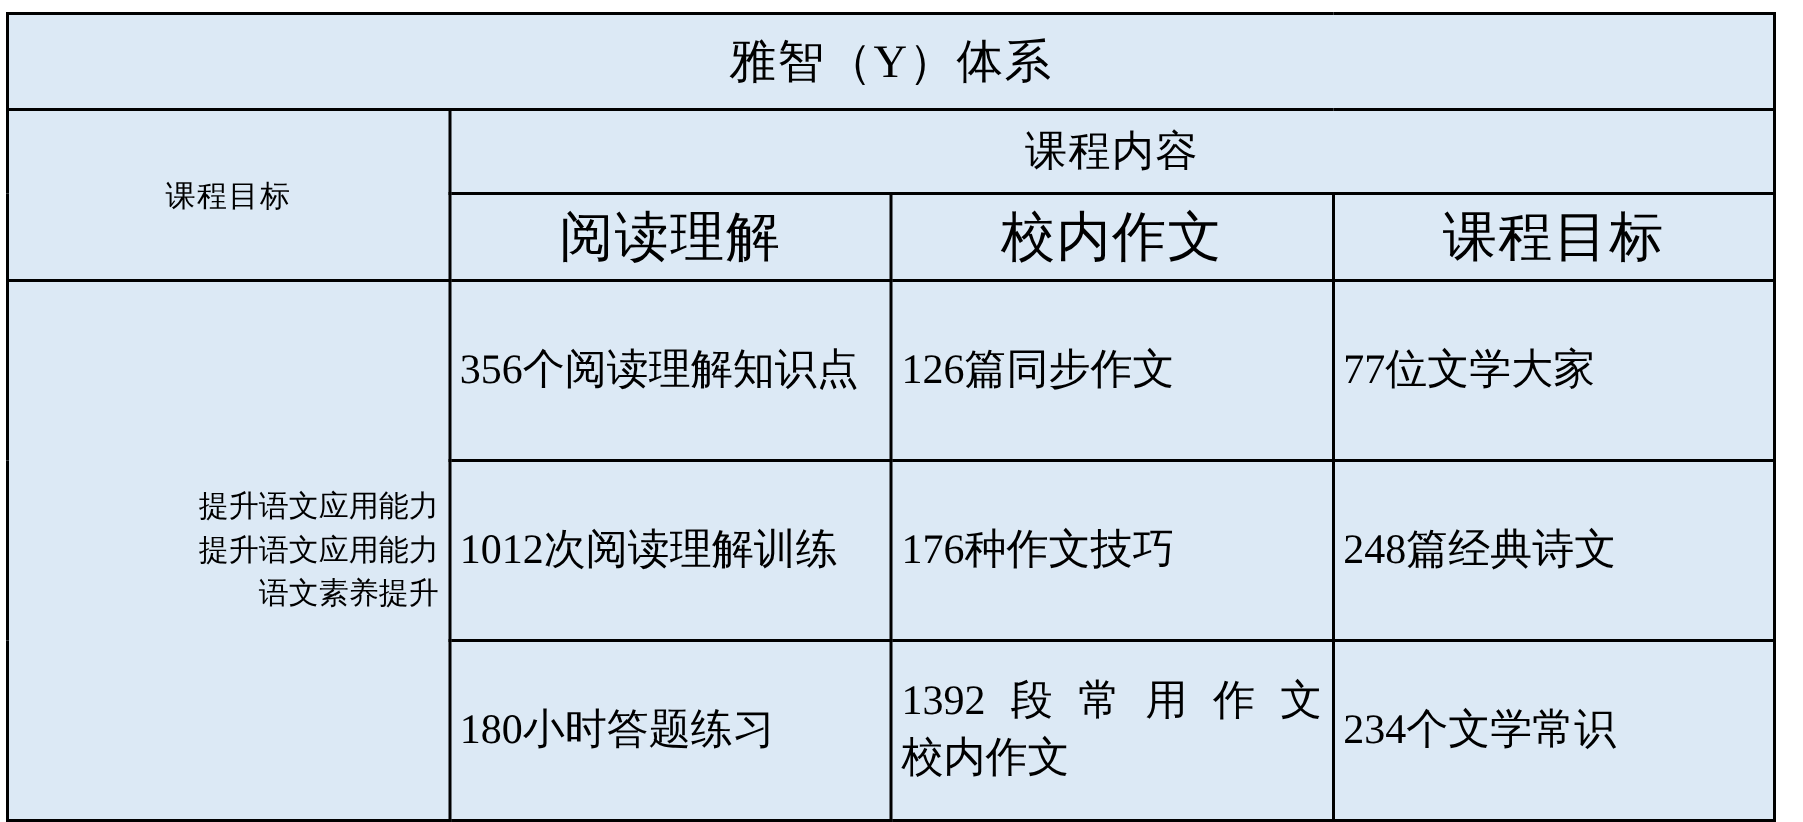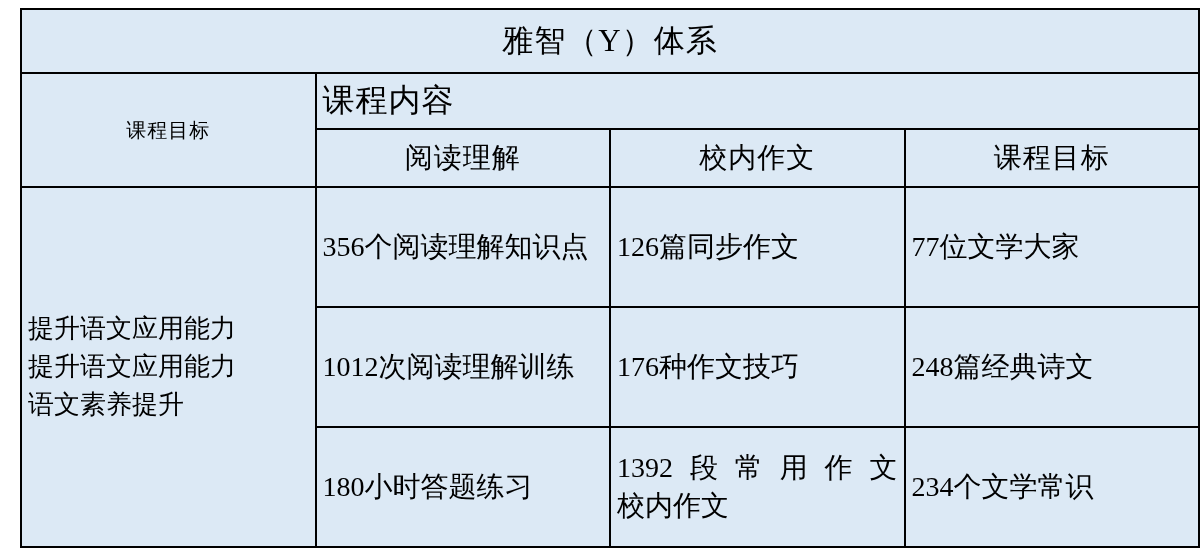--- a/index.html
+++ b/index.html
@@ -6,21 +6,21 @@
     margin: 0;
     padding: 0;
     background: #ffffff;
   }
   body {
     width: 1202px;
     height: 548px;
     font-family: "Liberation Serif", "DejaVu Serif", serif;
   }
   .table-wrap {
-    padding: 8px 10px 10px 20px;
+    padding: 8px 10px 10px 4px;
     box-sizing: border-box;
     width: 1202px;
     height: 448px;
     border-radius: 10px;
   }
   table.curriculum {
     border-collapse: collapse;
     table-layout: fixed;
     width: 1180px;
     height: 528px;
@@ -40,33 +40,34 @@
     letter-spacing: 1px;
     height: 58px;
   }
   .goal-head {
     text-align: center;
     font-size: 20px;
     letter-spacing: 1px;
     width: 340px;
   }
   .content-head {
-    font-size: 32px;
+    text-align: center;
+    font-size: 28px;
     letter-spacing: 1px;
     height: 50px;
   }
   .subhead {
     text-align: center;
-    font-size: 28px;
+    font-size: 36px;
     letter-spacing: 1px;
     height: 52px;
   }
   .goal-cell {
-    text-align: left;
-    font-size: 26px;
+    text-align: right;
+    font-size: 20px;
     line-height: 1.45;
     vertical-align: middle;
   }
   .goal-cell .line {
     display: block;
     white-space: nowrap;
   }
   .data-cell {
     text-align: left;
     font-size: 28px;

